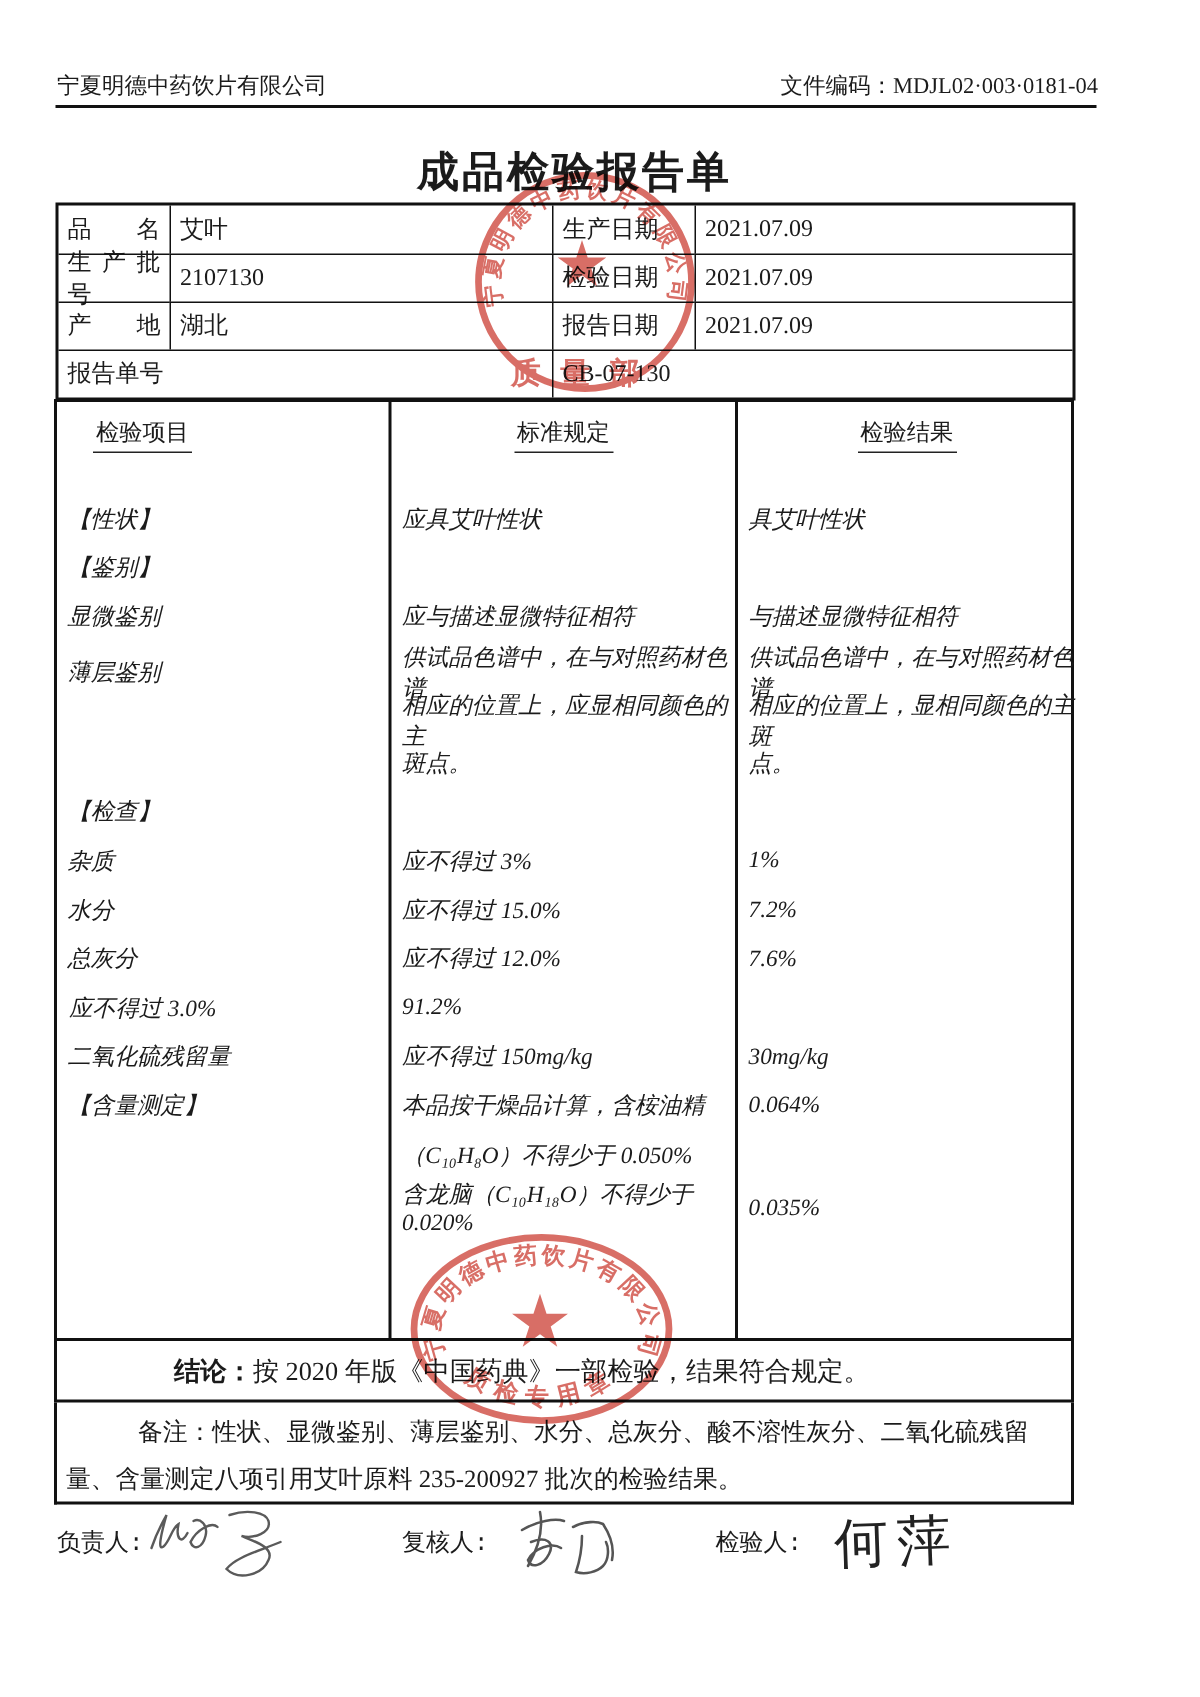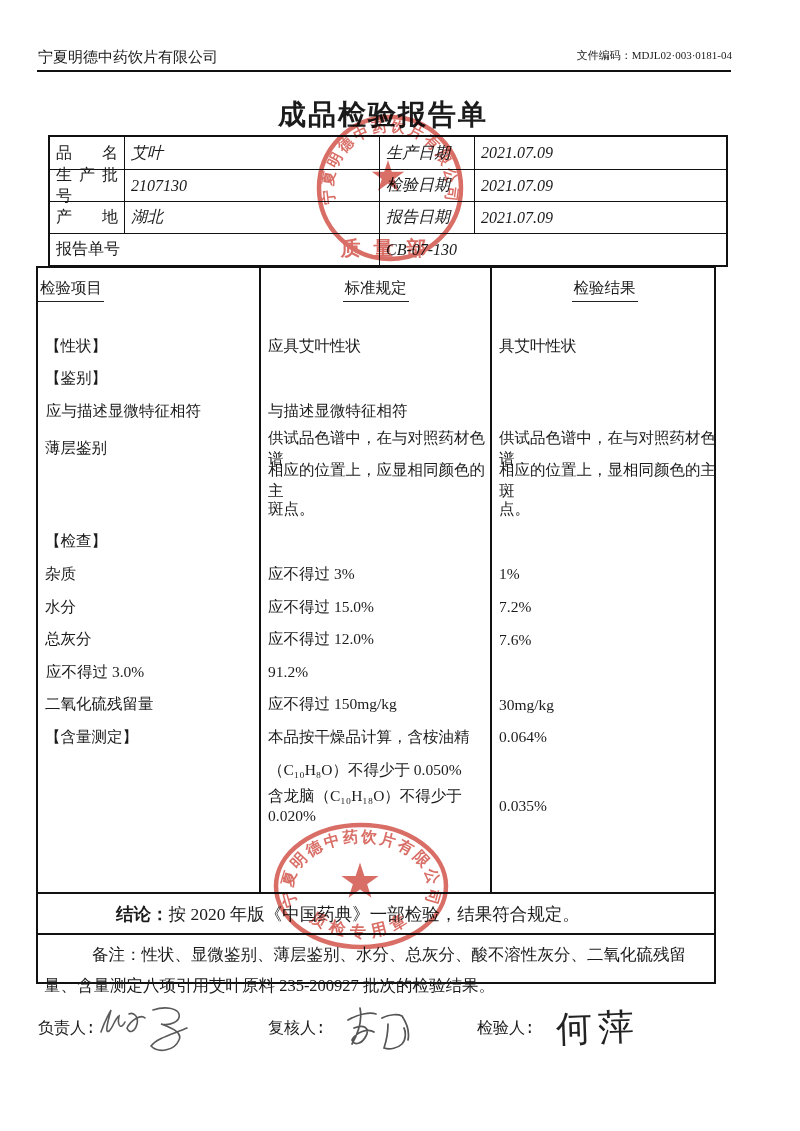--- a/index.html
+++ b/index.html
@@ -4,52 +4,52 @@
 <style>
   html,body{margin:0;padding:0;background:#fff;}
   #page{
     position:relative;width:800px;height:1131px;background:#ffffff;
     font-family:"Liberation Serif","DejaVu Serif",serif;color:#1b1b1b;
     overflow:hidden;
     border-radius:11px;
   }
   
   #hdr-left{position:absolute;left:38px;top:48px;font-size:15px;}
-  #hdr-right{position:absolute;right:68px;top:48px;font-size:11px;}
+  #hdr-right{position:absolute;right:68px;top:48px;font-size:15px;}
   #hdr-rule{position:absolute;left:37px;top:70px;width:694px;height:2px;background:#111;}
   #title{position:absolute;left:36px;top:96px;width:694px;text-align:center;
          font-size:28px;font-weight:bold;letter-spacing:2px;}
   
-  #info{position:absolute;left:48px;top:135px;width:680px;border:2px solid #111;
+  #info{position:absolute;left:37px;top:135px;width:680px;border:2px solid #111;
         display:grid;grid-template-columns:74px 255px 95px 252px;grid-auto-rows:32px;
         box-sizing:border-box;font-size:16px;}
   #info > div{display:flex;align-items:center;box-sizing:border-box;padding:0 6px;}
   .bt{border-top:1.5px solid #111;}
-  .bl{border-left:1.5px solid #111;font-style:italic;}
+  .bl{border-left:1.5px solid #111;}
   .jlab{display:block;width:100%;text-align:justify;text-align-last:justify;}
   
   #insp{position:absolute;left:36px;top:266px;width:680px;height:626px;
         border:2px solid #111;border-bottom:none;box-sizing:border-box;font-size:15.5px;}
   .vline{position:absolute;top:0;width:2px;height:100%;background:#111;}
   #insp-head{display:grid;grid-template-columns:222px 231px 227px;height:62px;}
   #insp-head > div{display:flex;align-items:flex-start;padding-top:10px;}
   #insp-head .u{border-bottom:1.5px solid #222;padding:0 2px 2px 2px;}
-  .h-item{justify-content:flex-start;padding-left:0;}
+  .h-item{justify-content:flex-start;padding-left:24px;}
   .h-mid{justify-content:center;}
   .iline{display:grid;grid-template-columns:222px 231px 227px;height:32.6px;align-items:center;}
-  .iline > div{box-sizing:border-box;}
+  .iline > div{box-sizing:border-box;font-style:italic;}
   .ci{padding-left:7px;}
   .cs{padding-left:8px;}
   .cr{padding-left:8px;}
   
   #conclusion{position:absolute;left:36px;top:892px;width:680px;height:43px;
         border:2px solid #111;box-sizing:border-box;display:flex;align-items:center;
         padding-left:78px;font-size:17.5px;text-align:right;}
   #conclusion .lab{font-weight:bold;}
-  #remark{position:absolute;left:36px;top:935px;width:680px;height:49px;
+  #remark{position:absolute;left:36px;top:935px;width:680px;height:68px;
         border:2px solid #111;border-top:none;box-sizing:border-box;
         font-size:16.5px;line-height:31px;padding:4px 12px 0 6px;text-indent:48px;}
   
   .sig-label{position:absolute;top:1018px;font-size:16px;font-family:Liberation Mono, monospace;}
   #sig1{position:absolute;left:95px;top:998px;}
   #sig2{position:absolute;left:340px;top:1000px;}
   #sig3{position:absolute;left:556px;top:1004px;font-size:36px;color:#222;
         letter-spacing:6px;transform:rotate(-2deg);}
   
   .stamp{position:absolute;mix-blend-mode:multiply;opacity:0.8;pointer-events:none;}
@@ -111,20 +111,21 @@
         <div class="ci">【性状】</div>
         <div class="cs">应具艾叶性状</div>
         <div class="cr">具艾叶性状</div>
       </div>
     <div class="iline">
         <div class="ci">【鉴别】</div>
         <div class="cs"></div>
         <div class="cr"></div>
       </div>
     <div class="iline">
+        <div class="ci">显微鉴别</div>
         <div class="cs">应与描述显微特征相符</div>
         <div class="cr">与描述显微特征相符</div>
       </div>
     <div class="iline">
         <div class="ci">薄层鉴别</div>
         <div class="cs">供试品色谱中，在与对照药材色谱</div>
         <div class="cr">供试品色谱中，在与对照药材色谱</div>
       </div>
     <div class="iline">
         <div class="ci"></div>

